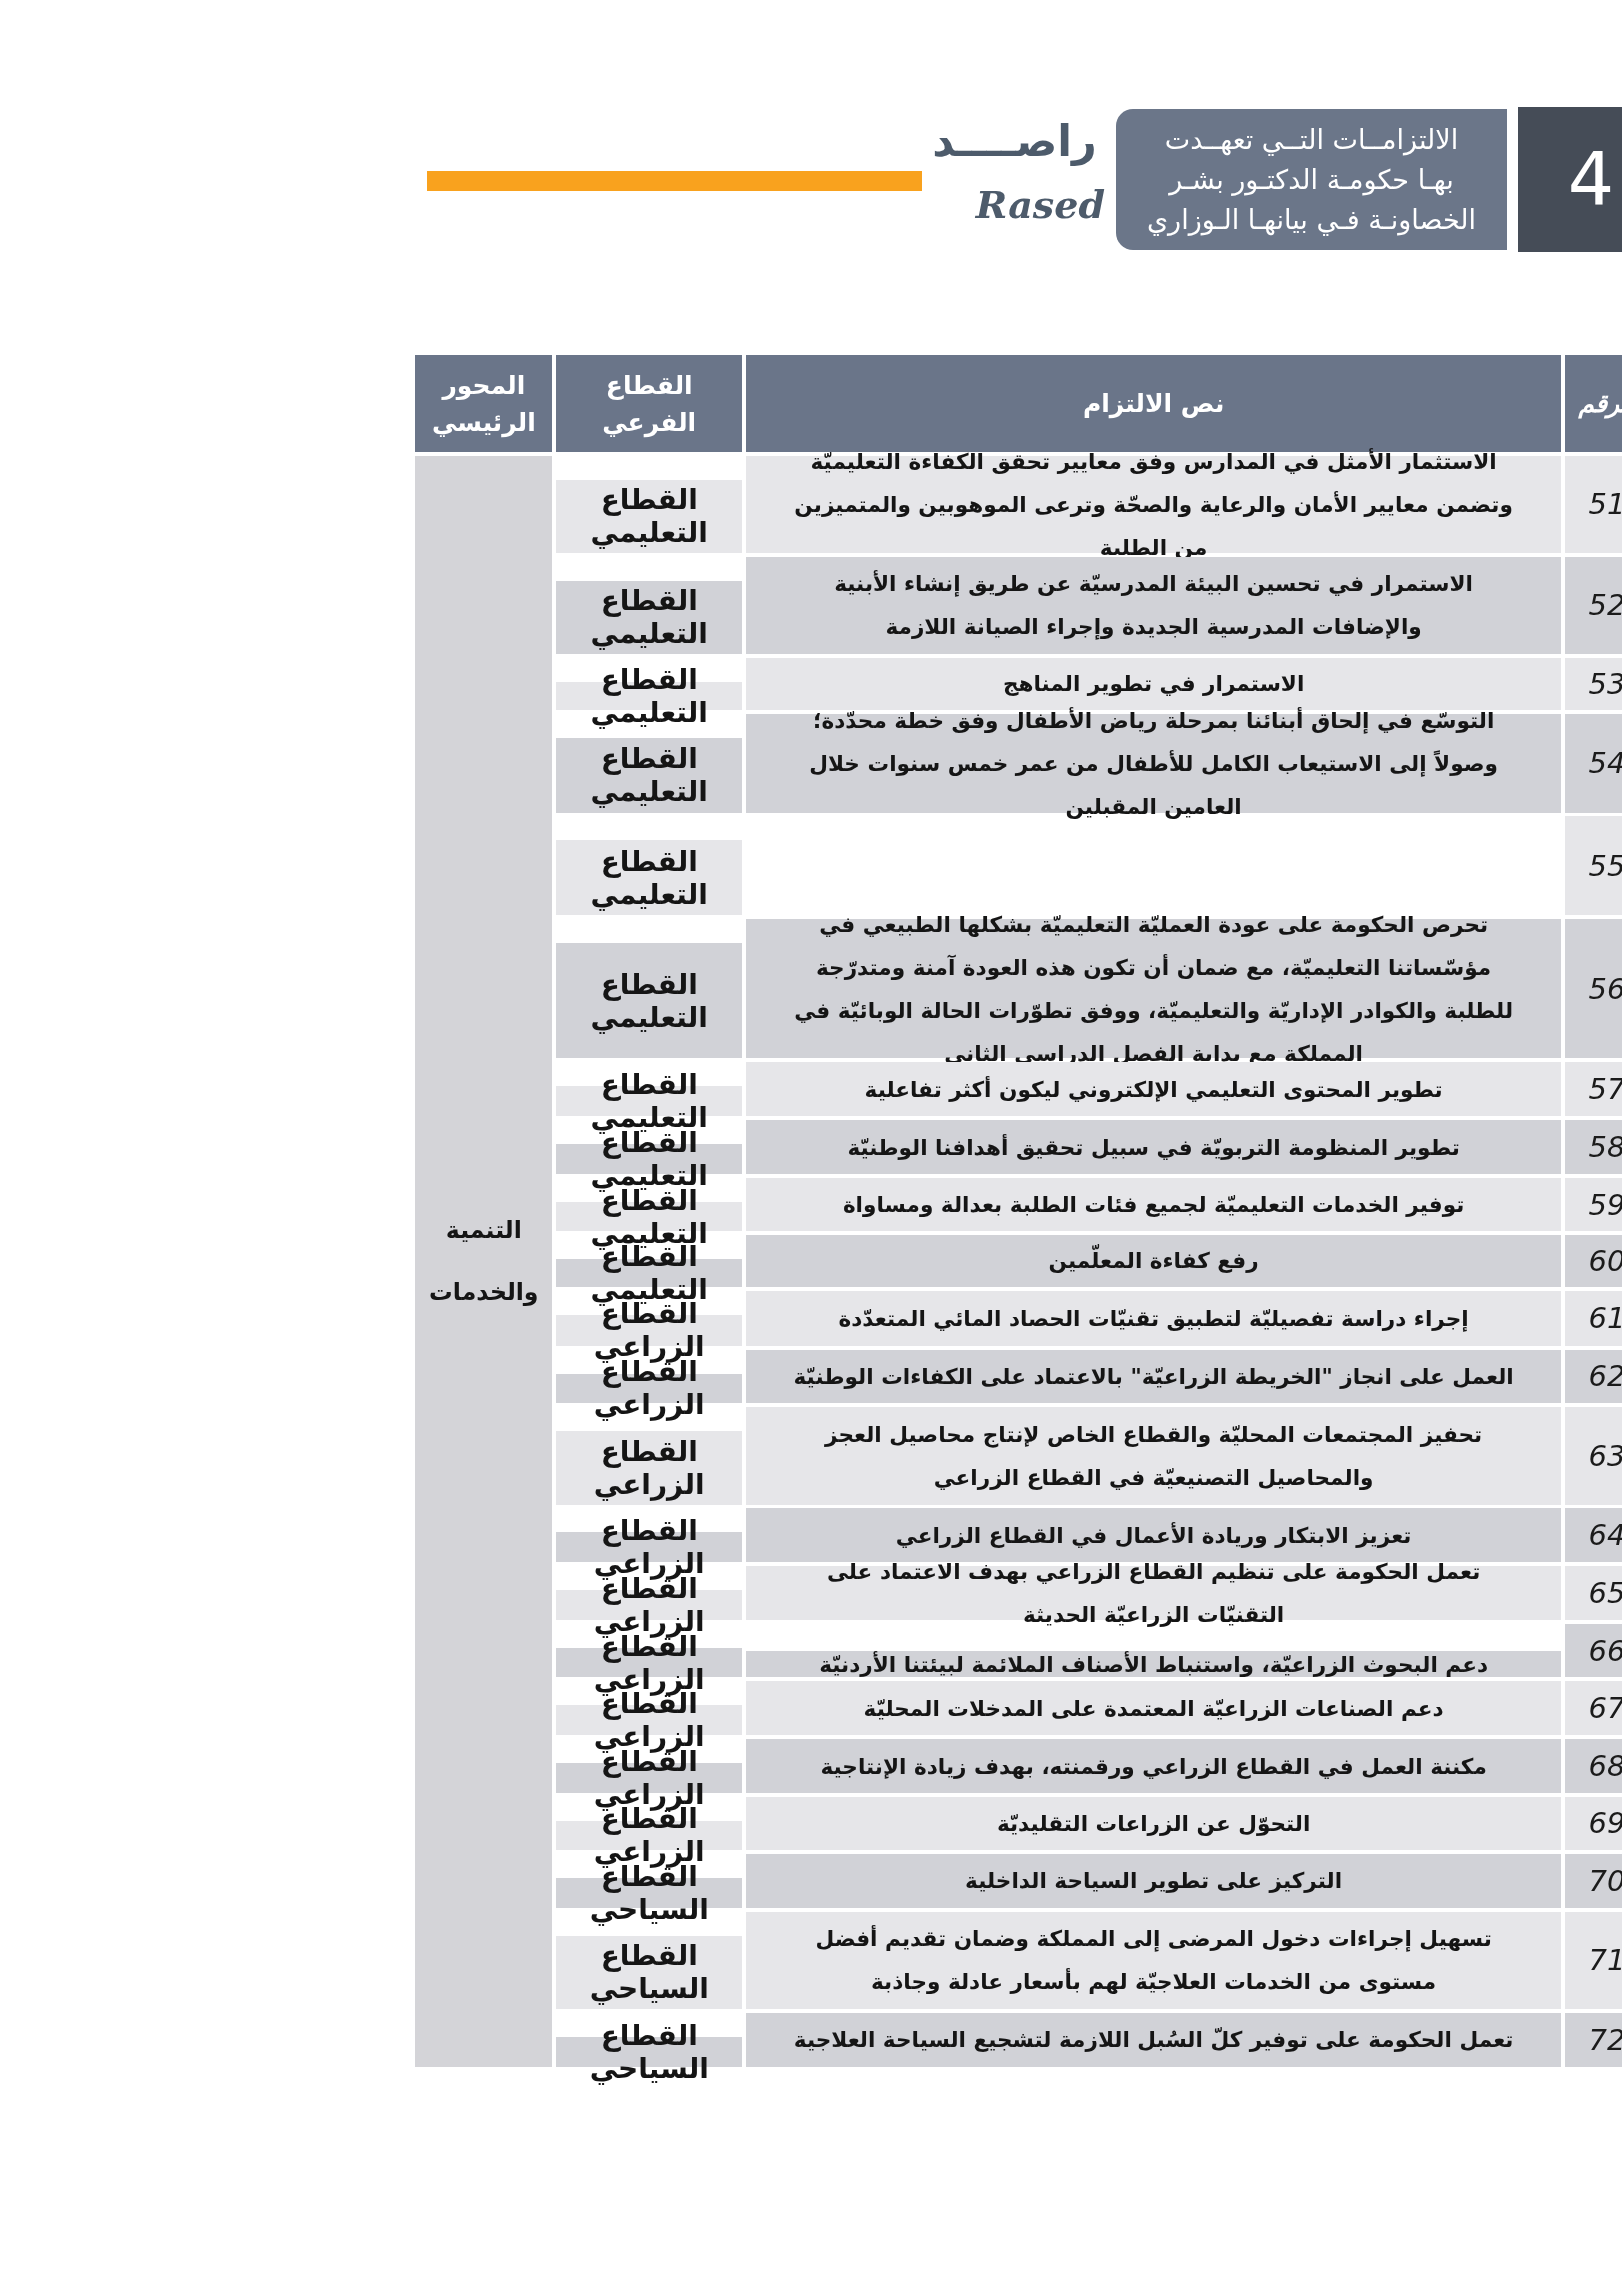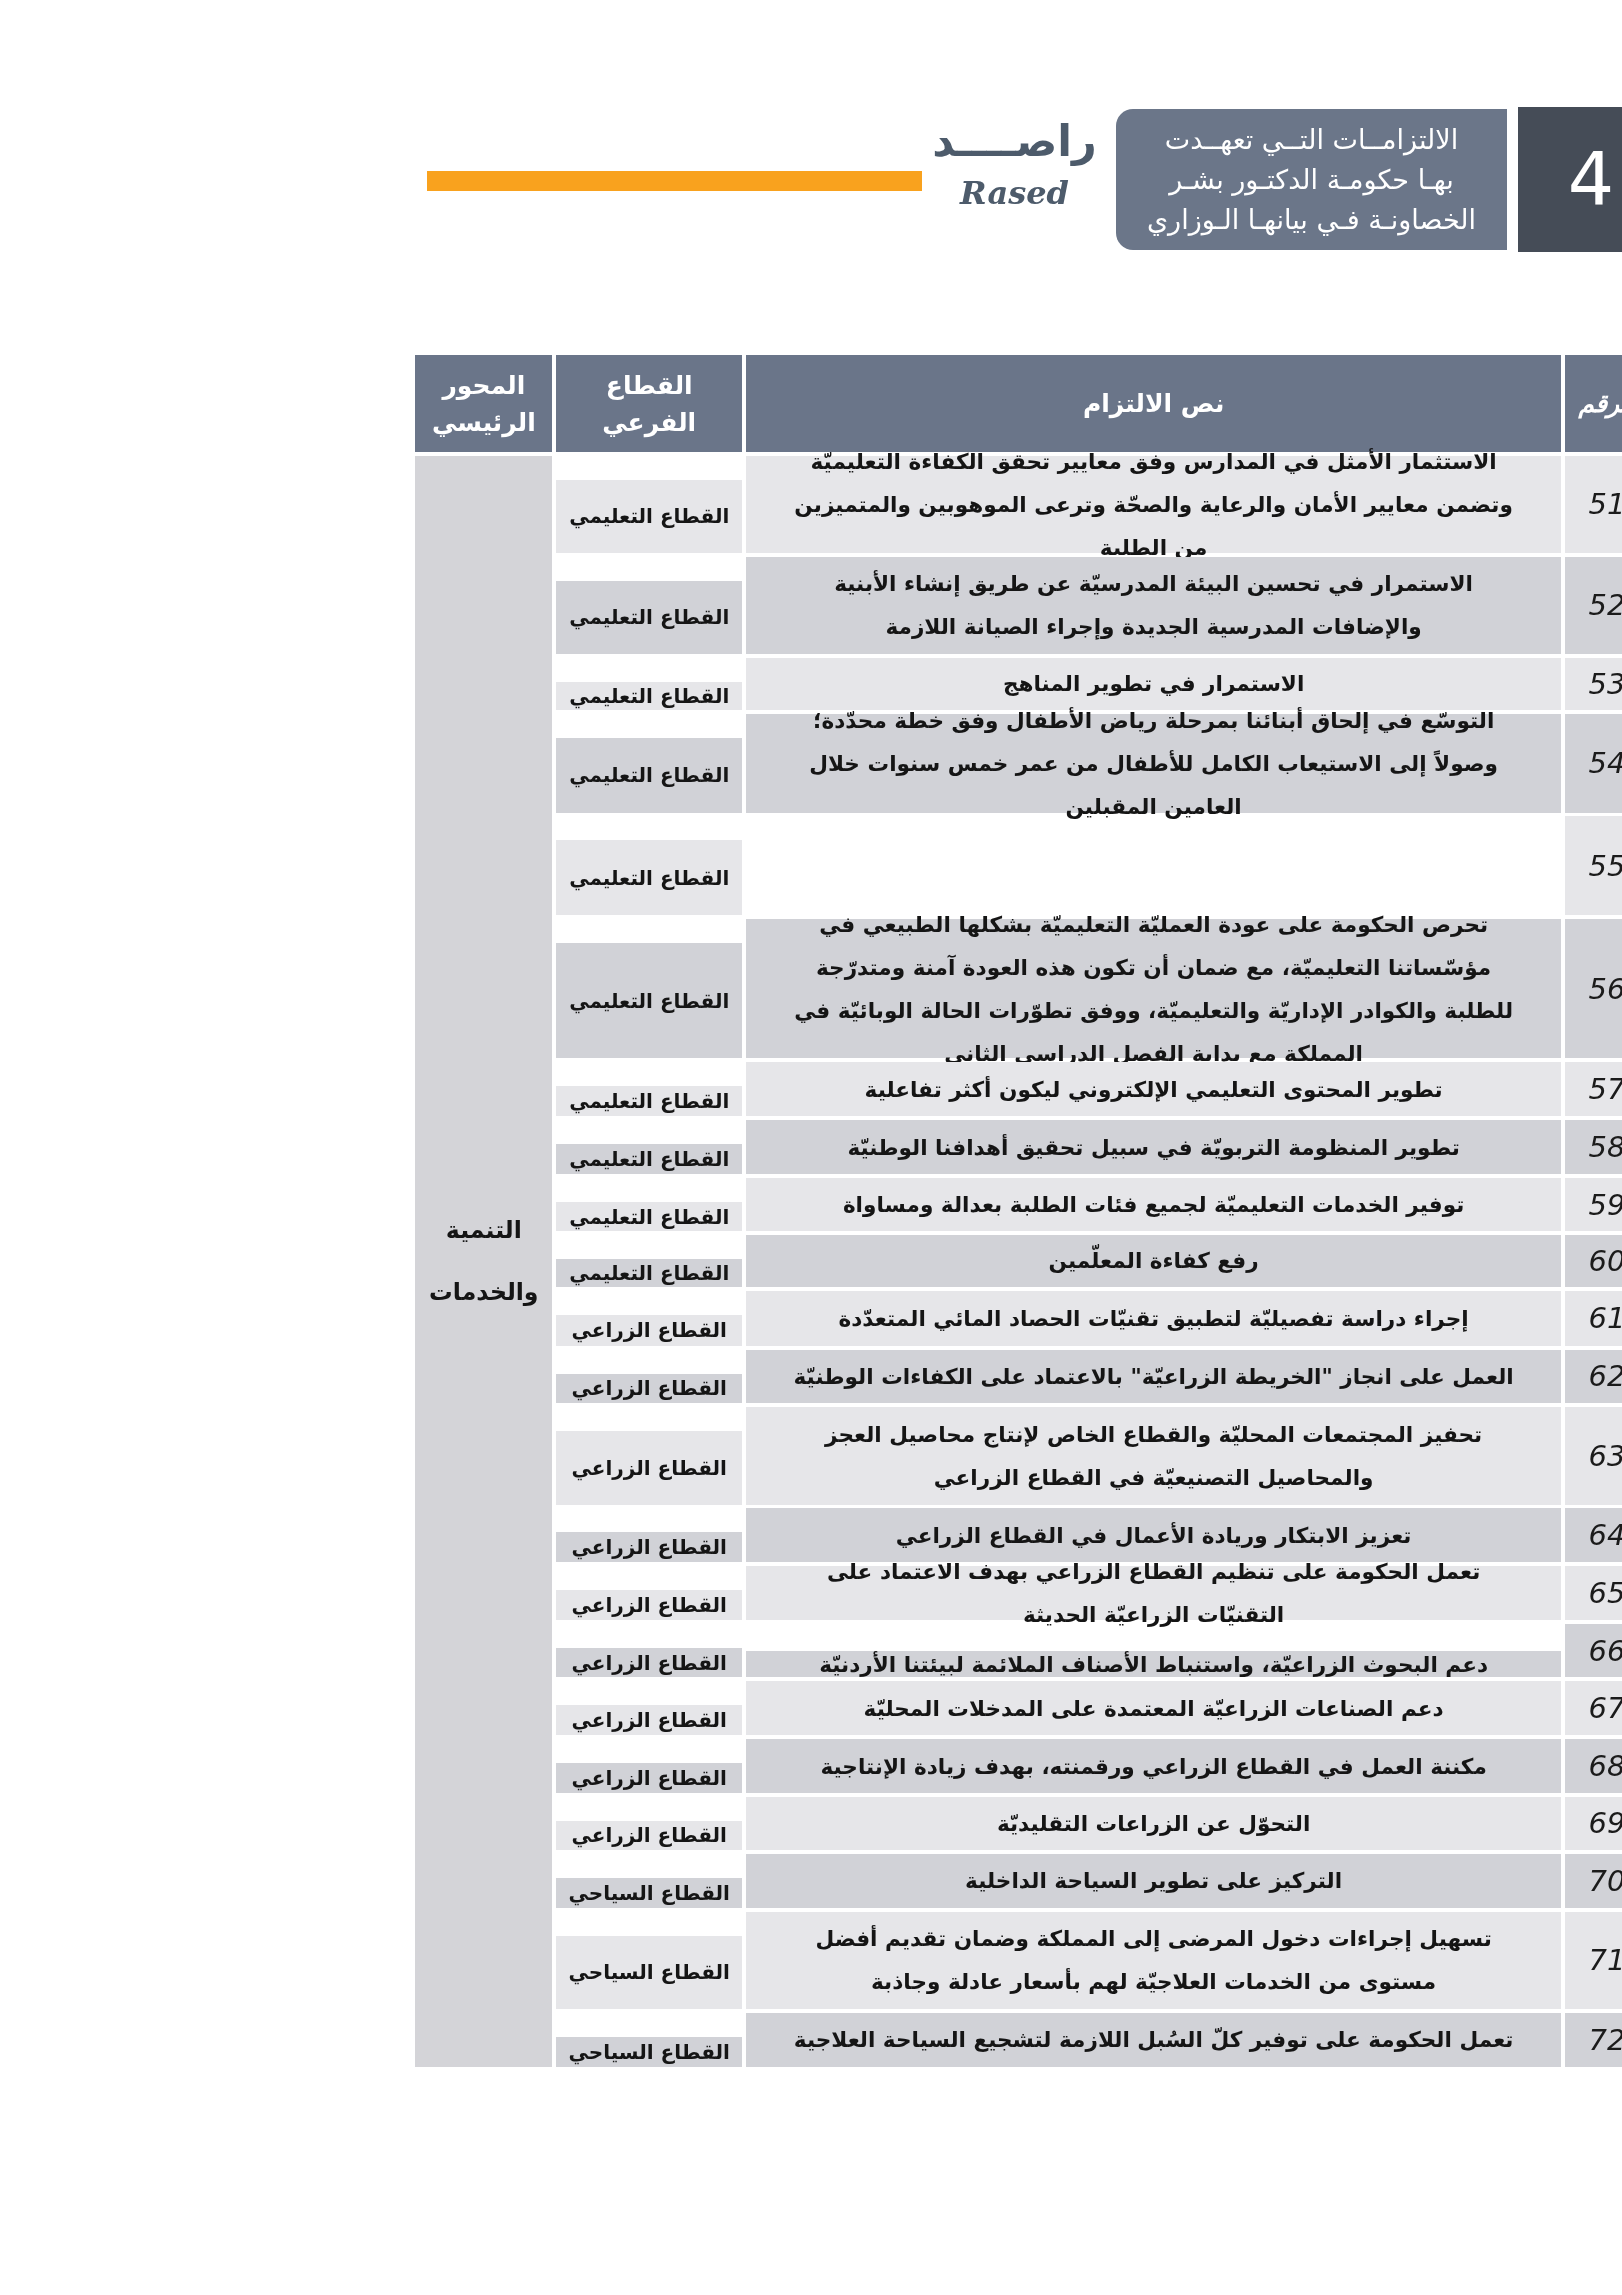--- a/index.html
+++ b/index.html
@@ -3,21 +3,21 @@
 <meta charset="utf-8">
 <style>
   html,body{margin:0;padding:0;background:#ffffff;}
   body{width:1623px;height:2295px;overflow:hidden;font-family:"DejaVu Sans",sans-serif;}
   .page{position:relative;width:1390px;height:2295px;background:#ffffff;direction:rtl;}
 
   
   .accent-bar{position:absolute;left:194px;top:171px;width:495px;height:19.6px;background:#F9A21E;}
   .logo{position:absolute;left:691px;top:116px;width:181px;text-align:center;color:#4D5B6B;}
   .logo-ar{font-size:43px;font-weight:bold;line-height:51px;letter-spacing:-1.3px;}
-  .logo-en{font-family:"DejaVu Serif",serif;font-style:italic;font-weight:bold;font-size:32px;line-height:42px;margin-top:5px;}
+  .logo-en{font-family:"DejaVu Serif",serif;font-style:italic;font-weight:bold;font-size:38px;line-height:42px;margin-top:17px;text-align:right;}
   .title-box{position:absolute;left:883px;top:109px;width:391px;height:141px;background:#6B7689;
              border-radius:17px 0 0 17px;display:flex;flex-direction:column;justify-content:center;
              align-items:center;color:#ffffff;font-size:27px;line-height:40px;text-align:center;}
   .page-num-box{position:absolute;left:1285px;top:107px;width:146px;height:145px;background:#454C57;
                 border-radius:0 23.6px 23.6px 0;display:flex;align-items:center;justify-content:center;}
   .page-num{color:#ffffff;font-size:73px;font-weight:normal;}
 
   
   .table{position:absolute;left:194px;top:355px;width:1222px;display:grid;
          grid-template-columns:84px 815px 186px 137px;gap:3.9px;background:#ffffff;direction:rtl;}
@@ -25,21 +25,21 @@
          display:flex;align-items:center;justify-content:center;text-align:center;grid-row:1;}
   .col-number{grid-column:1;font-style:italic;}
   .col-commitment{grid-column:2;}
   .col-subsector{grid-column:3;}
   .col-mainaxis{grid-column:4;}
   .cell{display:flex;align-items:center;justify-content:center;text-align:center;color:#151515;}
   .cell.light{background:#E6E6E9;}
   .cell.dark{background:#D1D2D7;}
   .cell-number{font-size:29px;color:#1b1b1b;}
   .cell-commitment{font-weight:bold;font-size:21.6px;line-height:43px;padding:0 36px;}
-  .cell-subsector{font-weight:bold;font-size:20px;margin-top:24px;}
+  .cell-subsector{font-weight:bold;font-size:28px;margin-top:24px;}
   .cell-mainaxis{background:#D4D4D8;font-weight:bold;font-size:23.6px;line-height:62px;
                  display:flex;align-items:center;justify-content:center;text-align:center;color:#151515;}
 </style>
 </head>
 <body>
 
 <div class="page">
 
   <div class="accent-bar"></div>
 

